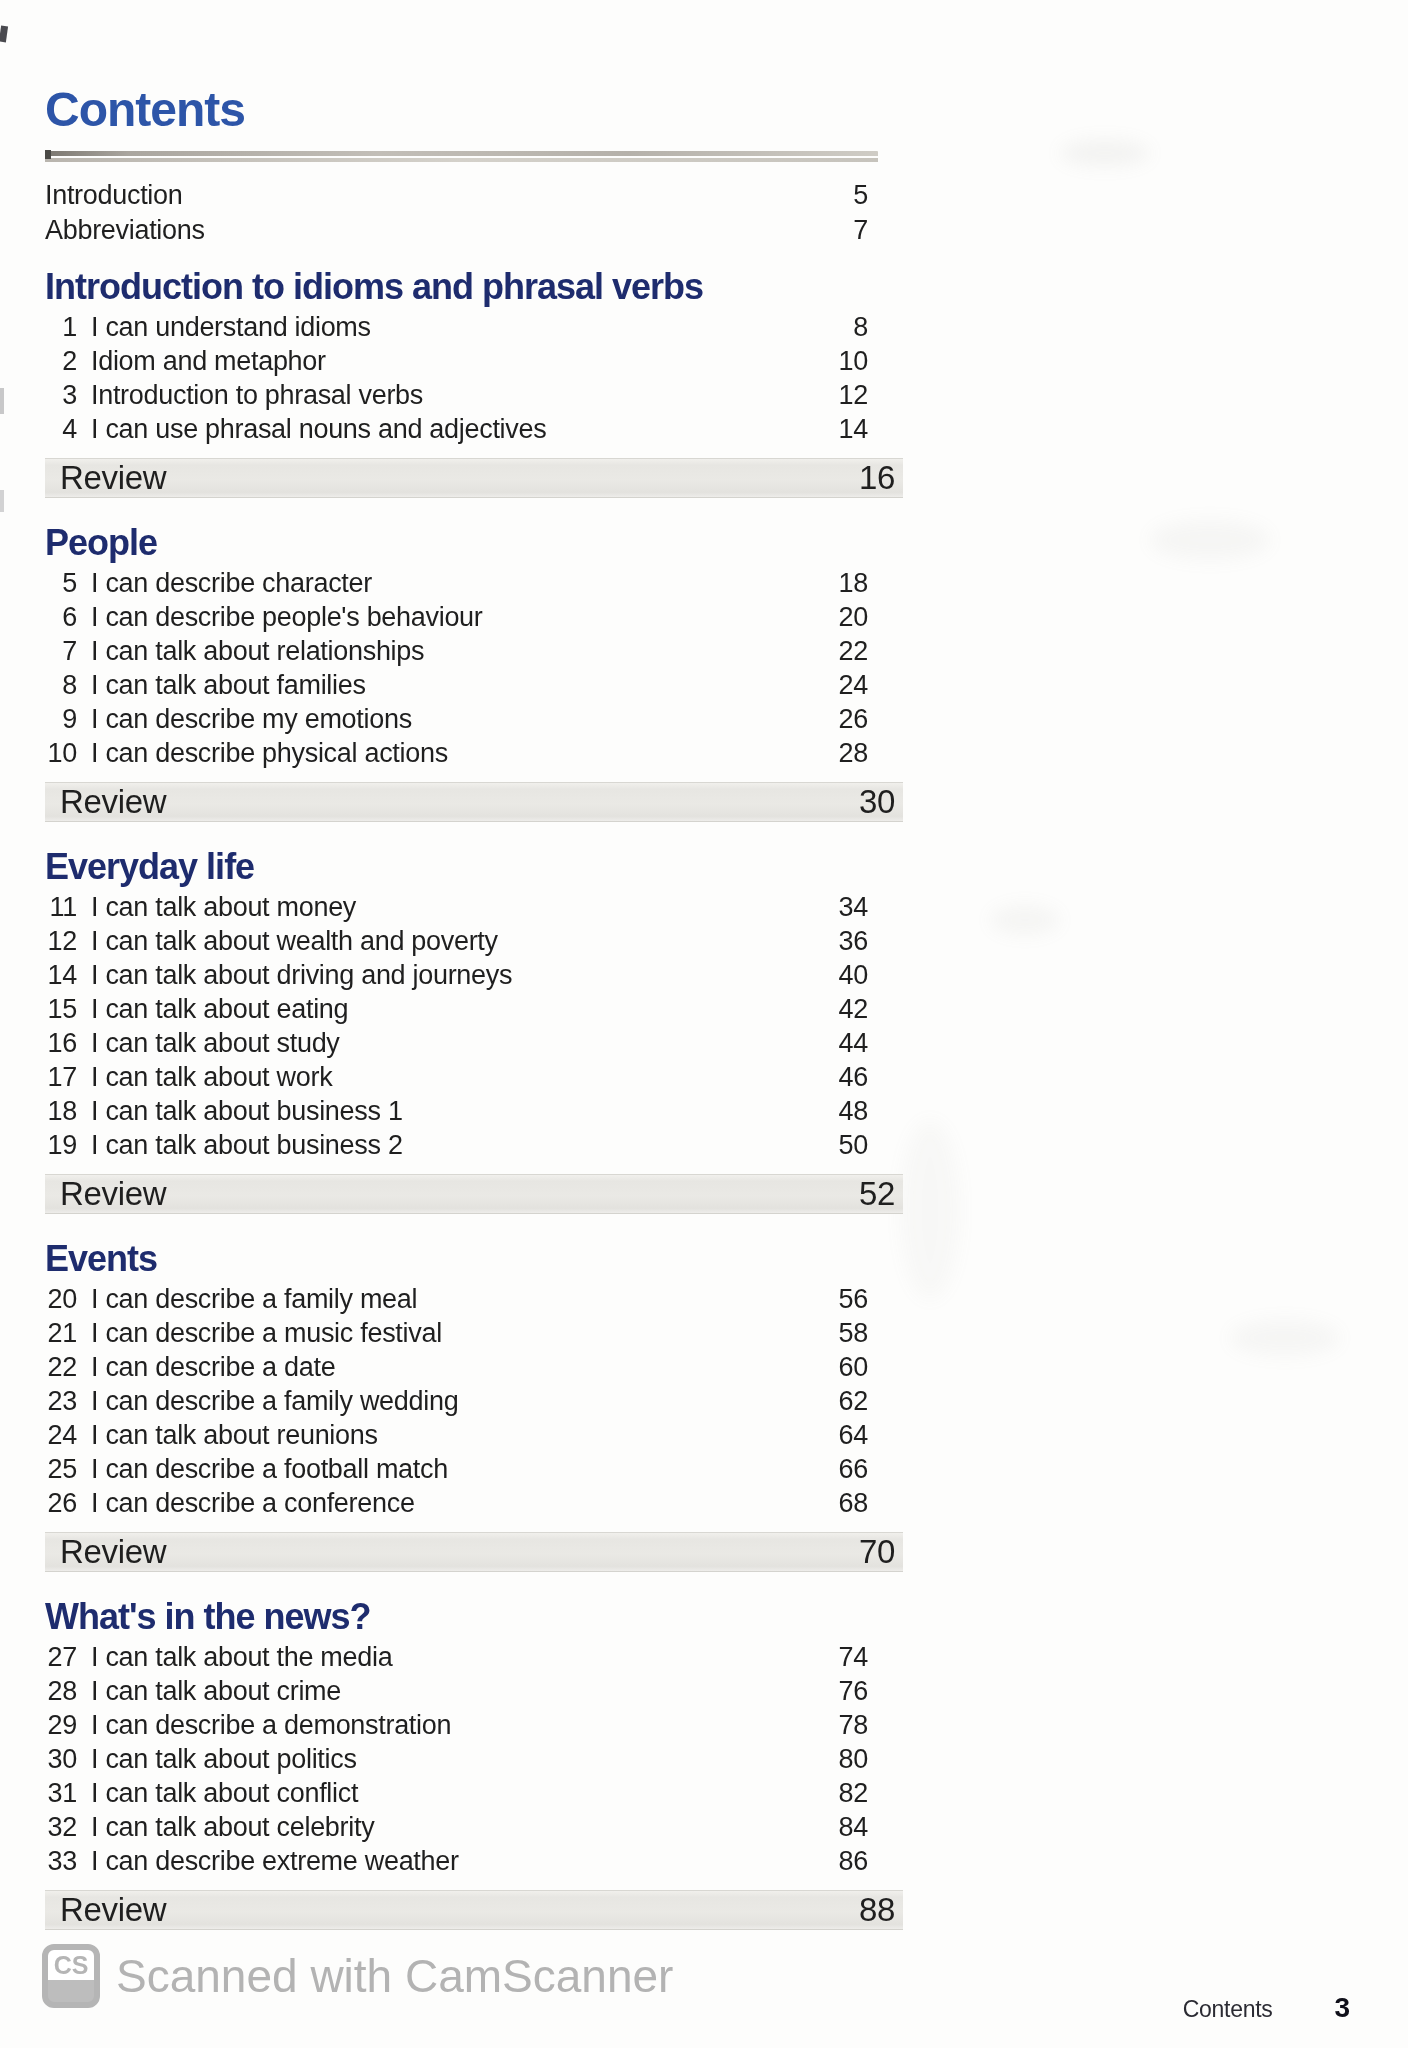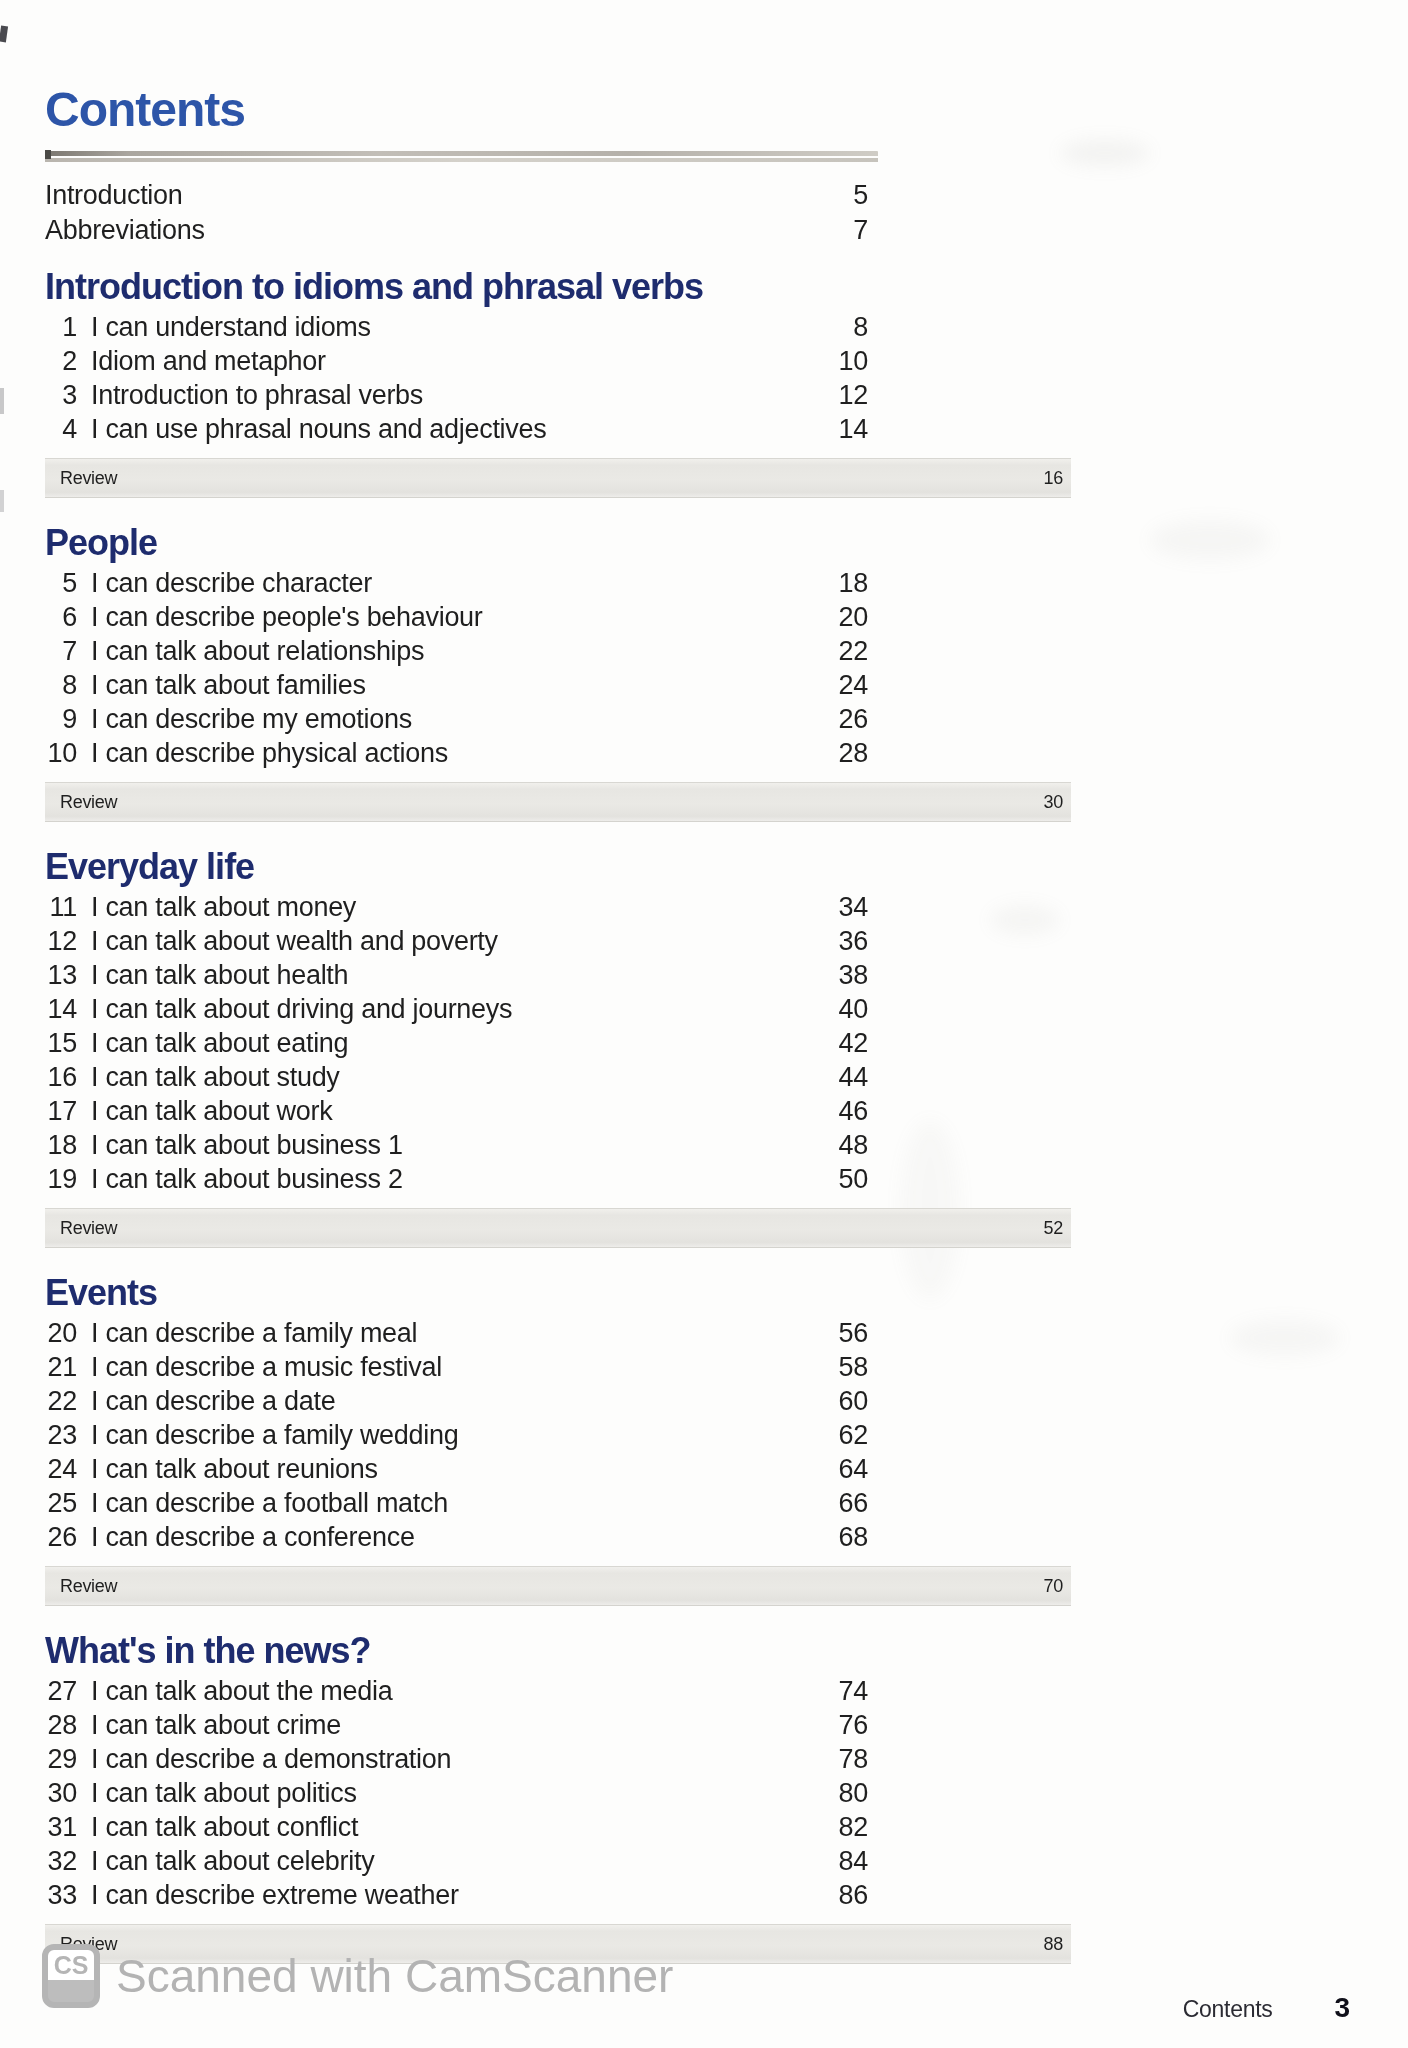--- a/index.html
+++ b/index.html
@@ -47,21 +47,21 @@
   .row-page{margin-left:auto;padding-right:22px;text-align:right;}
 
   .section-title{
     margin:22px 0 0 0;height:48px;line-height:46px;
     font-size:36px;font-weight:bold;letter-spacing:-1px;color:#1e2c6e;white-space:nowrap;
   }
   .section-title.first{margin-top:14px;}
 
   .review-row{
     margin-top:10px;height:40px;display:flex;align-items:center;
-    font-size:18px;letter-spacing:-0.3px;width:1026px;
+    font-size:33px;letter-spacing:-0.3px;width:858px;
     background:linear-gradient(180deg,#f2f1ee 0%,#e7e6e2 18%,#eae9e5 55%,#e3e2de 86%,#f0efec 100%);
     box-shadow:inset 0 1px 0 #d8d7d2, inset 0 -1px 0 #d4d3ce;
   }
   .review-row .rev-label{padding-left:15px;}
   .review-row .row-page{padding-right:8px;}
 
   .watermark{position:absolute;left:42px;top:1944px;display:flex;align-items:center;pointer-events:none;}
   .cs-logo{
     position:relative;flex:none;width:46px;height:52px;border:6px solid #b5b5b5;border-radius:12px;
     color:#b5b5b5;font-weight:bold;font-size:25px;text-align:center;line-height:30px;
@@ -169,25 +169,20 @@
       <span class="unit-num">11</span>
       <span class="row-label">I can talk about money</span>
       <span class="row-page">34</span>
     </div>
     <div class="toc-row">
       <span class="unit-num">12</span>
       <span class="row-label">I can talk about wealth and poverty</span>
       <span class="row-page">36</span>
     </div>
     <div class="toc-row">
-      <span class="unit-num">13</span>
-      <span class="row-label">I can talk about health</span>
-      <span class="row-page">38</span>
-    </div>
-    <div class="toc-row">
       <span class="unit-num">14</span>
       <span class="row-label">I can talk about driving and journeys</span>
       <span class="row-page">40</span>
     </div>
     <div class="toc-row">
       <span class="unit-num">15</span>
       <span class="row-label">I can talk about eating</span>
       <span class="row-page">42</span>
     </div>
     <div class="toc-row">

